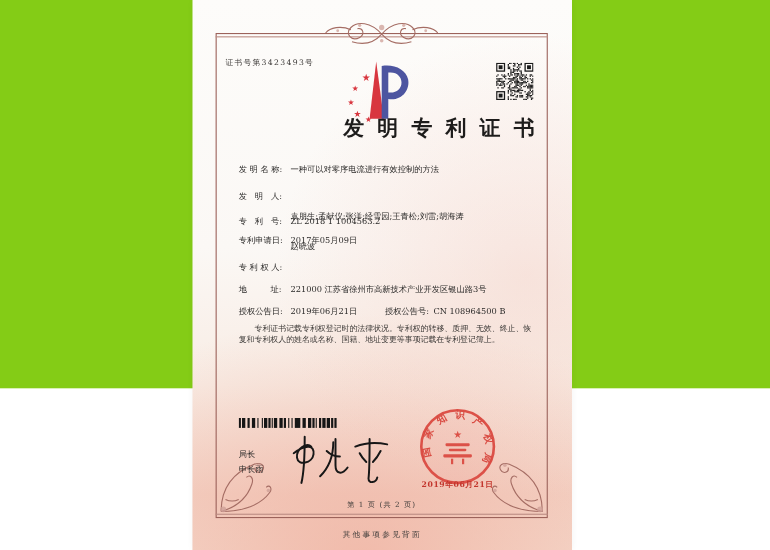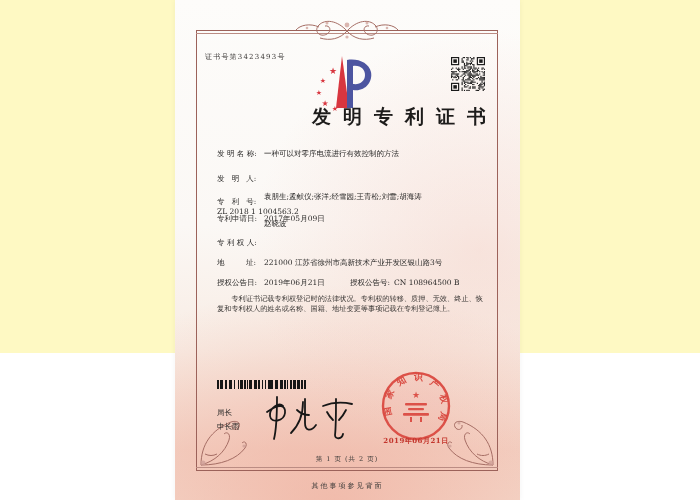--- a/index.html
+++ b/index.html
@@ -1,18 +1,18 @@
 <!DOCTYPE html>
 <html><head>
 <meta charset="utf-8">
 <style>
   * { margin:0; padding:0; box-sizing:border-box; }
   html,body { width:700px; height:500px; background:#ffffff; overflow:hidden;
               font-family:"DejaVu Serif", serif; }
-  #stage { position:relative; width:700px; height:353px; background:#fef9c3; }
+  #stage { position:relative; width:700px; height:353px; background:#84cc16; }
 
   
   .paper {
     position:absolute; left:175px; top:0; width:345px; height:500px;
     background:
       radial-gradient(120% 80% at 88% 50%, rgba(242,196,184,.38), rgba(242,196,184,0) 55%),
       radial-gradient(150% 75% at 45% 102%, rgba(238,166,148,.62), rgba(238,166,148,0) 60%),
       linear-gradient(180deg,#fdfcfa 0%,#fbf8f5 45%,#f8ece4 70%,#f4d6c9 90%,#f5dccf 100%);
     box-shadow:0 0 6px rgba(0,0,0,.05);
   }
@@ -440,21 +440,21 @@
     </div>
 
     <div class="row" style="top:174px;">
       <span class="lab">发   明   人:</span>
       <span class="val">
         <span style="display:block;">袁朋生;孟献仪;张洋;经雪园;王青松;刘雷;胡海涛</span>
         <span style="display:block;">赵晓波</span>
       </span>
     </div>
 
-    <div class="row" style="top:197px;flex-direction:column;">
+    <div class="row" style="top:197px;">
       <span class="lab">专   利   号:</span>
       <span class="val">ZL 2018 1 1004563.2</span>
     </div>
 
     <div class="row" style="top:214px;">
       <span class="lab">专利申请日:</span>
       <span class="val">2017年05月09日</span>
     </div>
 
     <div class="row" style="top:238px;">

